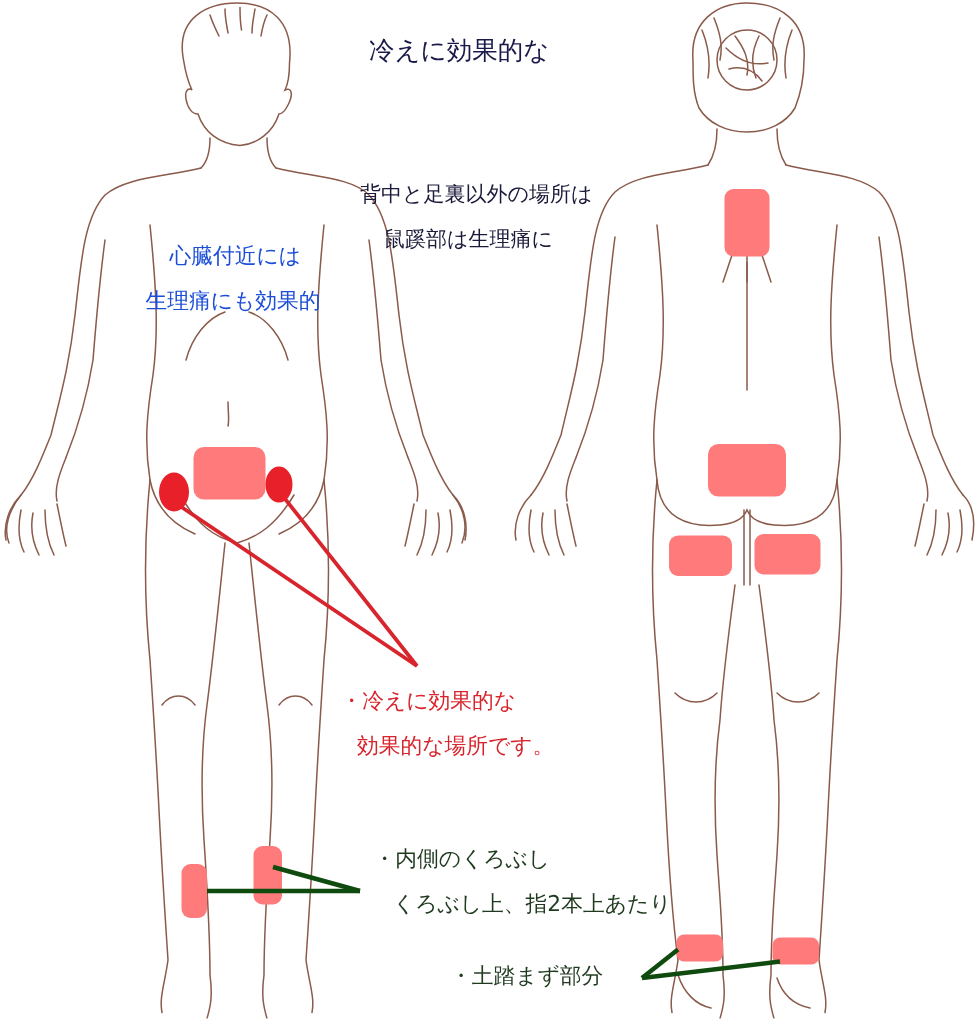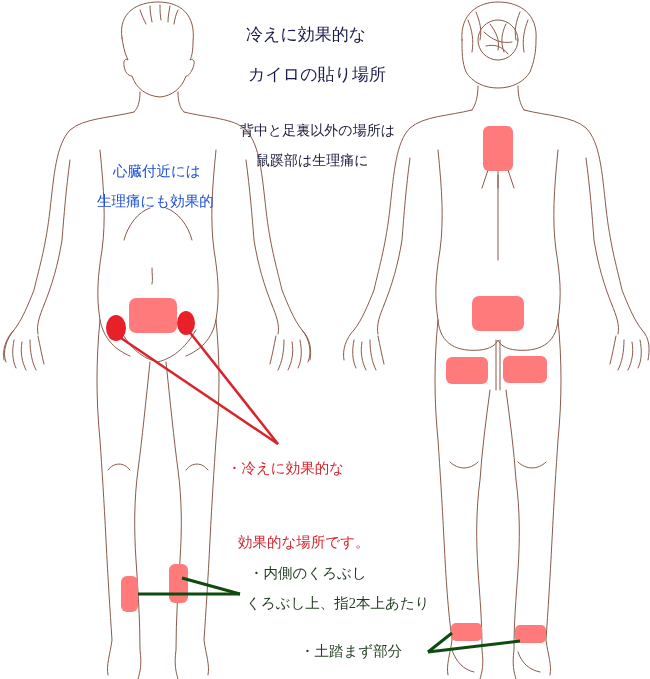--- a/index.html
+++ b/index.html
@@ -105,29 +105,28 @@
 
   <g stroke="#0f4a0f" stroke-width="3" fill="none">
     <line x1="138" y1="594" x2="240" y2="594"></line>
     <line x1="182" y1="578" x2="240" y2="594"></line>
     <line x1="452" y1="633" x2="428" y2="652"></line>
     <line x1="520" y1="641" x2="428" y2="652"></line>
   </g>
 </svg>
 
 <div class="label title" style="left:246px; top:26px;">冷えに効果的な</div>
-<div class="label title" style="left:248px; top:66px;">カイロの貼り場所</div>
 
 <div class="label sub" style="left:240px; top:123px;">背中と足裏以外の場所は</div>
 <div class="label sub" style="left:256px; top:153px;">鼠蹊部は生理痛に</div>
 
 <div class="label warn" style="left:113px; top:164px;">心臓付近には</div>
 <div class="label warn" style="left:97px; top:194px;">生理痛にも効果的</div>
 
 <div class="label red" style="left:227px; top:461px;">・冷えに効果的な</div>
-<div class="label red" style="left:238px; top:491px;margin-top:44px;">効果的な場所です。</div>
+<div class="label red" style="left:238px; top:491px;">効果的な場所です。</div>
 
 <div class="label green" style="left:233px; top:566px;margin-left:16px;">・内側のくろぶし</div>
-<div class="label green" style="left:246px; top:596px;font-family:Liberation Serif, serif;">くろぶし上、指2本上あたり</div>
+<div class="label green" style="left:262px; top:596px;">くろぶし上、指2本上あたり</div>
 
 <div class="label green" style="left:300px; top:644px;">・土踏まず部分</div>
 
 </div>
 
 </body></html>

